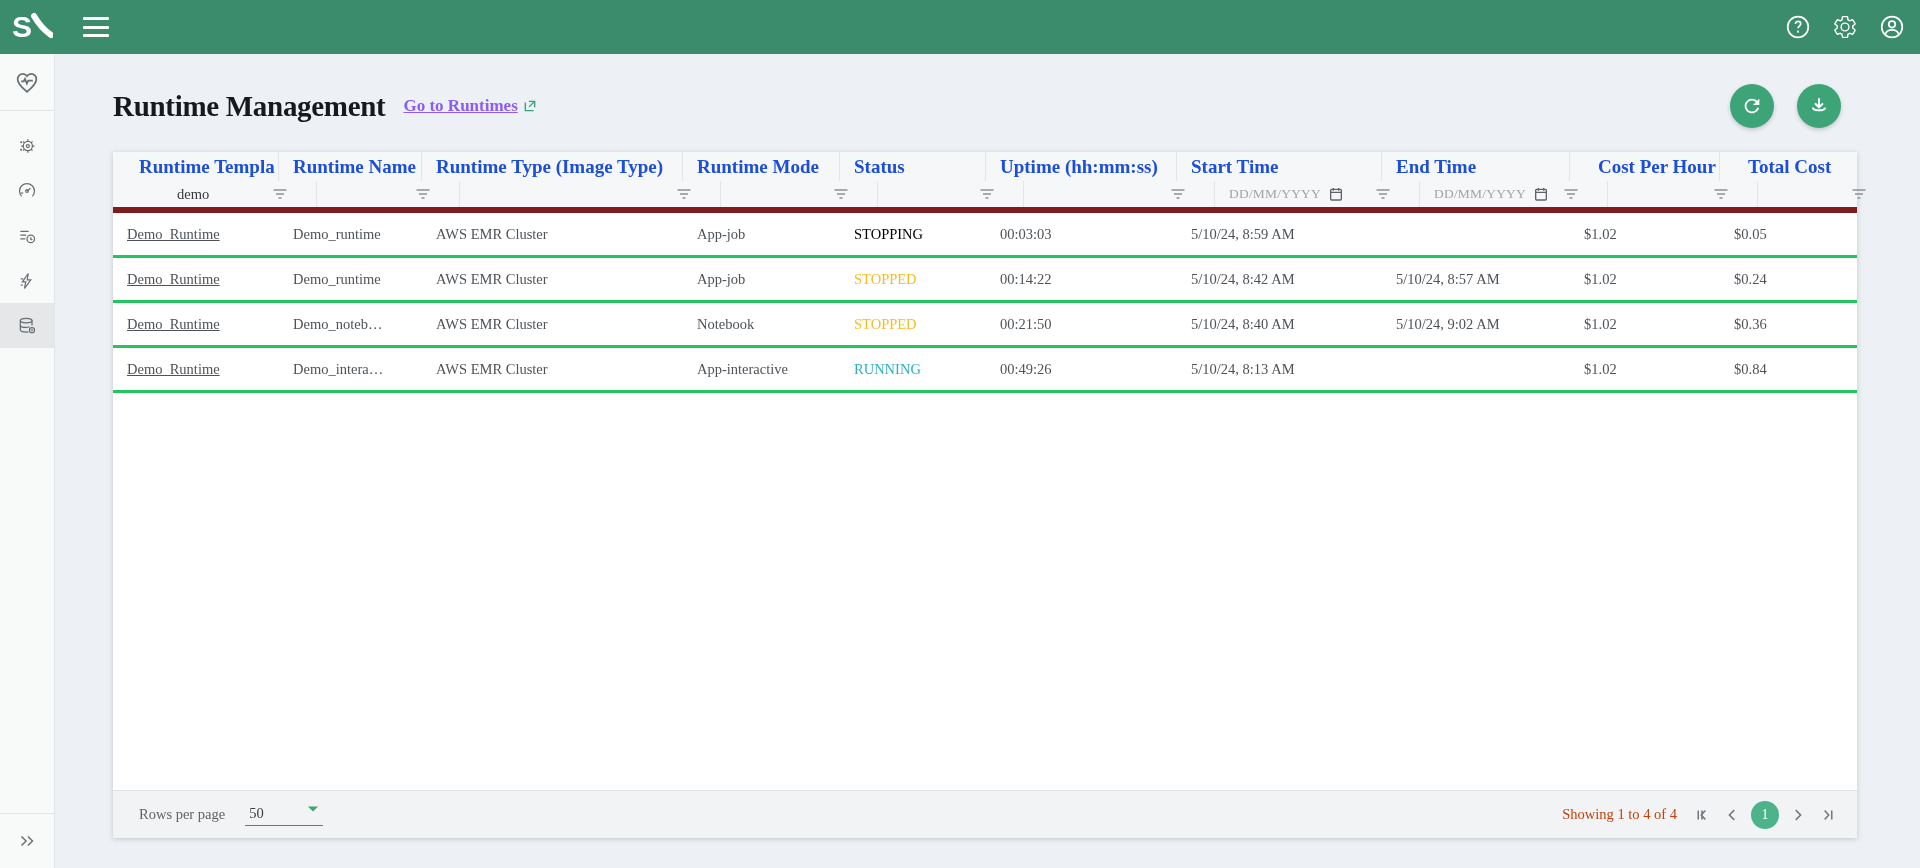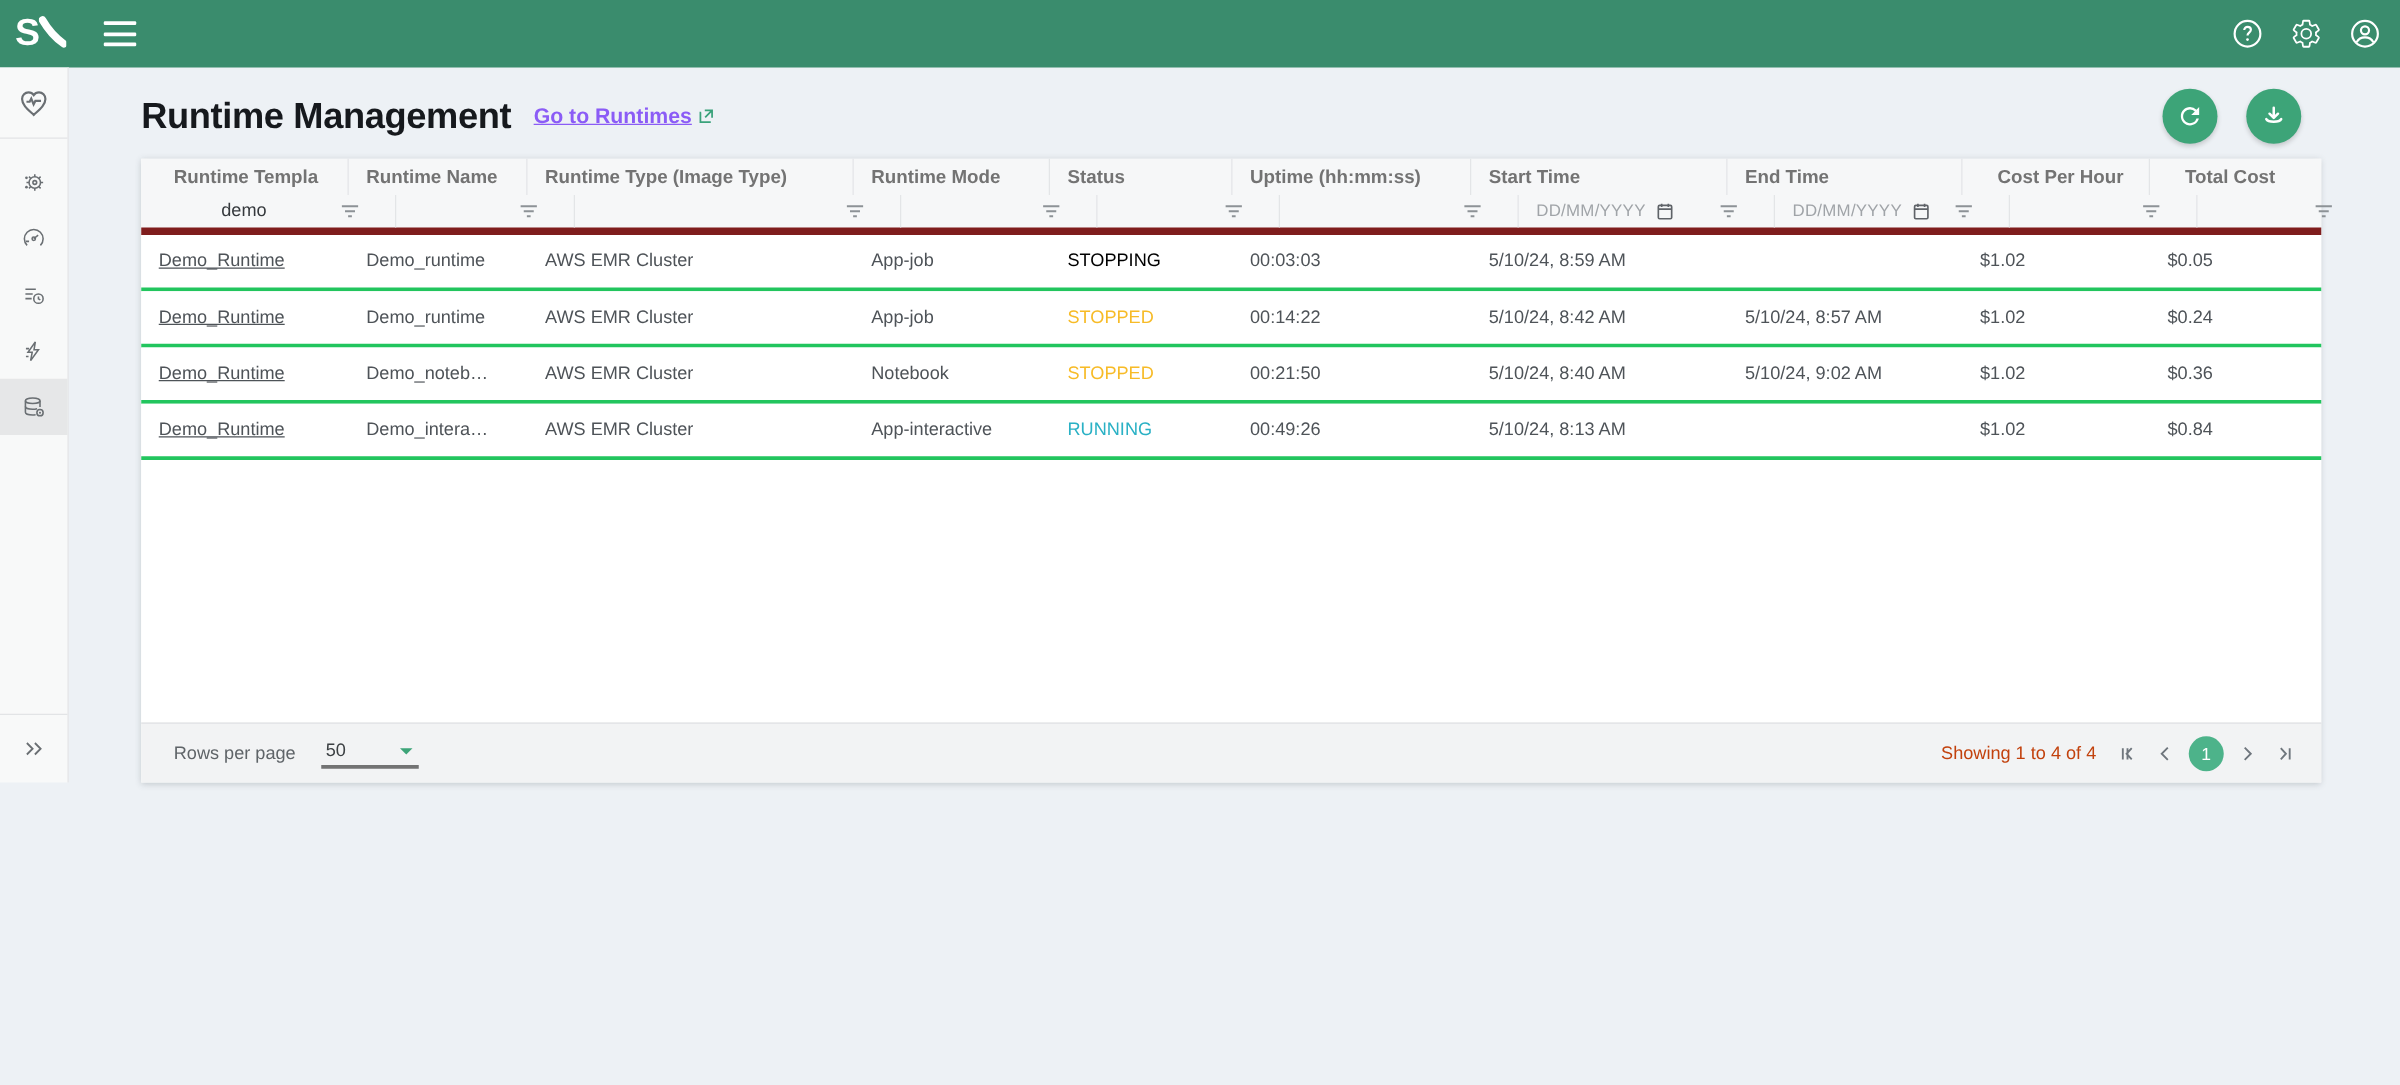--- a/index.html
+++ b/index.html
@@ -12,21 +12,21 @@
   .logo { display:flex; align-items:flex-end; margin-right:18px; }
   .logo-s { font-size:30px; font-weight:bold; line-height:30px; letter-spacing:-1px; }
   .hamburger { width:26px; height:20px; display:flex; flex-direction:column;
     justify-content:space-between; cursor:pointer; margin-left:12px; }
   .hamburger span { height:3px; background:#fff; border-radius:1px; }
   .topbar-spacer { flex:1; }
   .topbar-icons { display:flex; align-items:center; gap:21px; }
   .tb-icon { width:26px; height:26px; cursor:pointer; }
 
   
-  .shell { display:flex; height:572px; }
+  .shell { display:flex; height:814px;font-family:Liberation Serif, serif; }
   .sidebar { width:55px; background:#f8f9f9; border-right:1px solid #e2e4e6;
     display:flex; flex-direction:column; align-items:stretch; flex-shrink:0; }
   .sb-item { height:45px; display:flex; align-items:center; justify-content:center;
     cursor:pointer; }
   .sb-first { height:57px; border-bottom:1px solid #e2e4e6; }
   .sb-selected { background:#e6e7e8; }
   .sb-bottom { margin-top:auto; height:55px; border-top:1px solid #e2e4e6;
     display:flex; align-items:center; justify-content:center; cursor:pointer; }
   .sb-icon { stroke:#6a6f73; fill:none; stroke-width:1.5; }
 
@@ -43,21 +43,21 @@
   .circle-btn { width:44px; height:44px; border-radius:50%; background:#3da478;
     border:none; display:flex; align-items:center; justify-content:center;
     cursor:pointer; box-shadow:0 2px 4px rgba(0,0,0,.18); }
 
   
   .card { width:1744px; height:686px; margin-left:58px; background:#fff;
     box-shadow:0 1px 5px rgba(60,70,80,.25); display:flex; flex-direction:column; }
   .trow { display:grid;
     grid-template-columns:166px 143px 261px 157px 146px 191px 205px 188px 150px 137px; }
   .thead { height:29px; background:#f6f7f8; }
-  .thead .cell { font-size:15px; font-weight:bold; color:#737373;
+  .thead .cell { font-size:19px; font-weight:bold; color:#1d4ed8;
     display:flex; align-items:center; padding-left:14px; }
   .tfilter { height:32px; background:#f6f7f8; border-bottom:6px solid #7f1d1d;padding-left:38px; }
   .tfilter .cell { display:flex; align-items:center; padding:0 28px 0 14px; }
   .thead .cell:not(:last-child), .tfilter .cell:not(:last-child) {
     border-right:1px solid #e3e5e7; }
   .cell.first-col { padding-left:26px; }
   .cell.money-col { padding-left:28px; }
   .filter-text { font-size:14.5px; color:#35393d; }
   .date-ph { font-size:13.5px; color:#a0a4a8; letter-spacing:.2px; }
   .cal-icon { margin-left:7px; cursor:pointer; flex-shrink:0; }
@@ -65,22 +65,22 @@
   .drow { height:45px; border-bottom:3px solid #22c55e; background:#fff; }
   .drow .cell { display:flex; align-items:center; padding-left:14px;
     font-size:14.5px; color:#4e5358; }
   .runtime-link { color:#4e5358; text-decoration:underline; cursor:pointer; }
   .tbody-spacer { flex:1; background:#fff; }
 
   
   .tfoot { height:48px; background:#f2f3f4; border-top:1px solid #dfe1e3;
     display:flex; align-items:center; padding:0 18px 0 26px; }
   .rpp-label { font-size:14.5px; color:#5f6468; }
-  .rpp-select { display:flex; align-items:center; margin-left:20px;
-    border-bottom:3px solid #737373; width:78px; padding:2px 4px 3px 4px;
+  .rpp-select { display:flex; align-items:flex-start; margin-left:20px;
+    border-bottom:1px solid #737373; width:78px; padding:2px 4px 3px 4px;
     cursor:pointer; }
   .rpp-value { font-size:14.5px; color:#3c4043; }
   .rpp-caret { margin-left:auto; }
   .tfoot-spacer { flex:1; }
   .showing { font-size:14.5px; color:#c2410c; margin-right:14px; }
   .pager { display:flex; align-items:center; gap:8px; }
   .pg-btn { width:22px; height:22px; display:flex; align-items:center;
     justify-content:center; cursor:pointer; }
   .pg-current { width:28px; height:28px; border-radius:50%; background:#4db38a;
     color:#fff; font-size:14px; display:flex; align-items:center;

